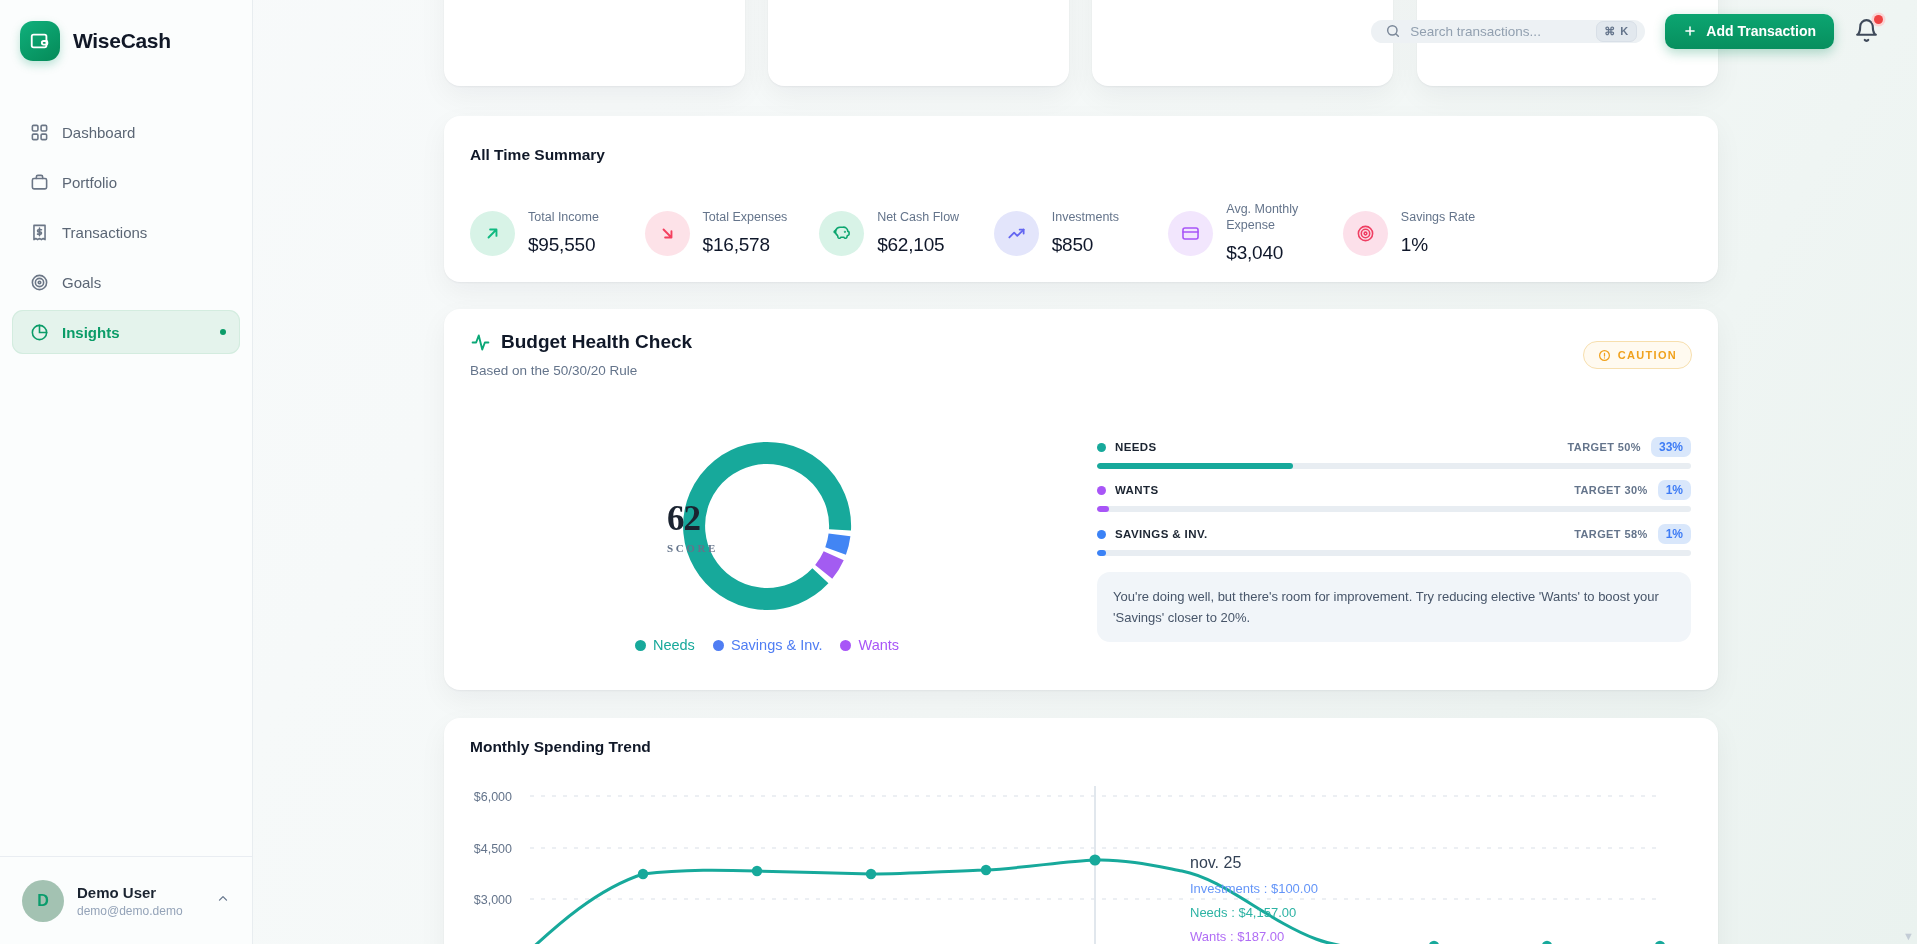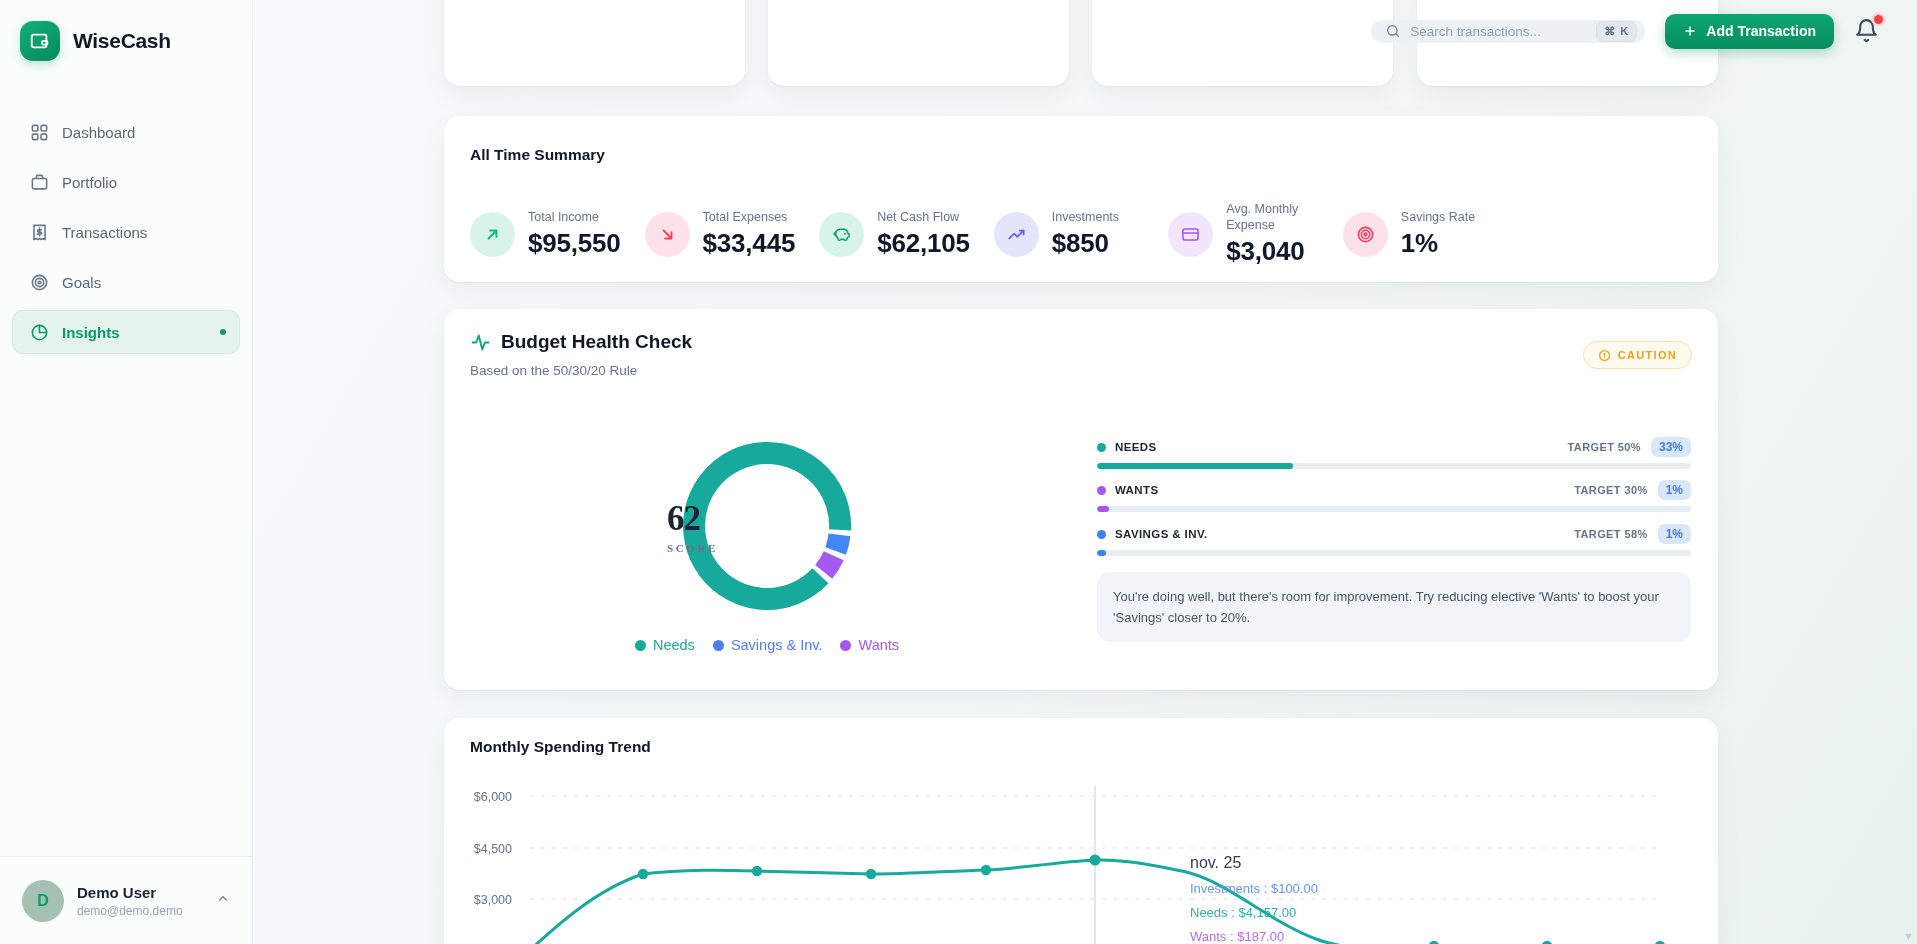--- a/index.html
+++ b/index.html
@@ -65,21 +65,21 @@
   
   #summary-card { left:444px; top:116px; width:1274px; height:166px; }
   .card-title { font-size:15.5px; font-weight:800; color:#101828; }
   #summary-card .card-title { position:absolute; left:26px; top:30px; }
   .stats-row { position:absolute; left:26px; right:26px; top:86px;
     display:grid; grid-template-columns:repeat(7,1fr); }
   .stat { display:flex; align-items:center; gap:13px; }
   .stat-ic { width:45px; height:45px; border-radius:50%; flex:0 0 45px;
     display:flex; align-items:center; justify-content:center; }
   .stat-label { font-size:12.5px; color:#64748b; line-height:1.25; max-width:100px; }
-  .stat-value { font-size:26px; font-weight:700; color:#0f172a; margin-top:3px; letter-spacing:-.2px; }
+  .stat-value { font-size:19px; font-weight:400; color:#0f172a; margin-top:9px; letter-spacing:-.2px; }
 
   
   #budget-card { left:444px; top:309px; width:1274px; height:381px; }
   .bh-title { position:absolute; left:26px; top:22px; display:flex; align-items:center; gap:10px;
     font-size:19px; font-weight:800; color:#101828; }
   .bh-sub { position:absolute; left:26px; top:54px; font-size:13.5px; color:#64748b; }
   .caution-badge { position:absolute; right:26px; top:32px; height:28px; padding:0 14px;
     display:flex; align-items:center; gap:7px; border:1px solid #f7dfae; border-radius:15px;
     background:#fffaf0; color:#f0a11c; font-size:11px; font-weight:800; letter-spacing:1.3px; }
   .donut-wrap { position:absolute; left:223px; top:117px; width:200px; height:200px; }
@@ -231,21 +231,21 @@
       </div>
 
       <div class="stat">
         <div class="stat-ic" style="background: rgb(253, 226, 232);">
           <svg width="19" height="19" viewBox="0 0 24 24" fill="none" stroke="#f43f5e" stroke-width="2.4" stroke-linecap="round" stroke-linejoin="round">
               <path d="M7 7l10 10M17 9v8H9"></path>
             </svg>
         </div>
         <div>
             <div class="stat-label">Total Expenses</div>
-            <div class="stat-value">$33,445</div>
+            <div class="stat-value">$16,578</div>
           </div>
       </div>
 
       <div class="stat">
         <div class="stat-ic" style="background: rgb(216, 243, 231);">
           <svg width="20" height="20" viewBox="0 0 24 24" fill="none" stroke="#0ca56f" stroke-width="1.9" stroke-linecap="round" stroke-linejoin="round">
             <path d="M19 10c.8 0 1.5.7 1.5 1.5v2c0 .6-.4 1-1 1.2l-1 .3-.8 2.5a1 1 0 0 1-1 .7h-1.2a1 1 0 0 1-1-.7l-.2-.5h-3.6l-.2.5a1 1 0 0 1-1 .7H8.3a1 1 0 0 1-1-.7L6.6 15A5.5 5.5 0 0 1 9.5 5h4A5.5 5.5 0 0 1 19 10z"></path>
             <path d="M3.5 11.5c-.8 0-1.2-.9-.7-1.5l1.7-1.5"></path>
               <circle cx="15.5" cy="10.5" r=".4" fill="#0ca56f"></circle>
           </svg>

